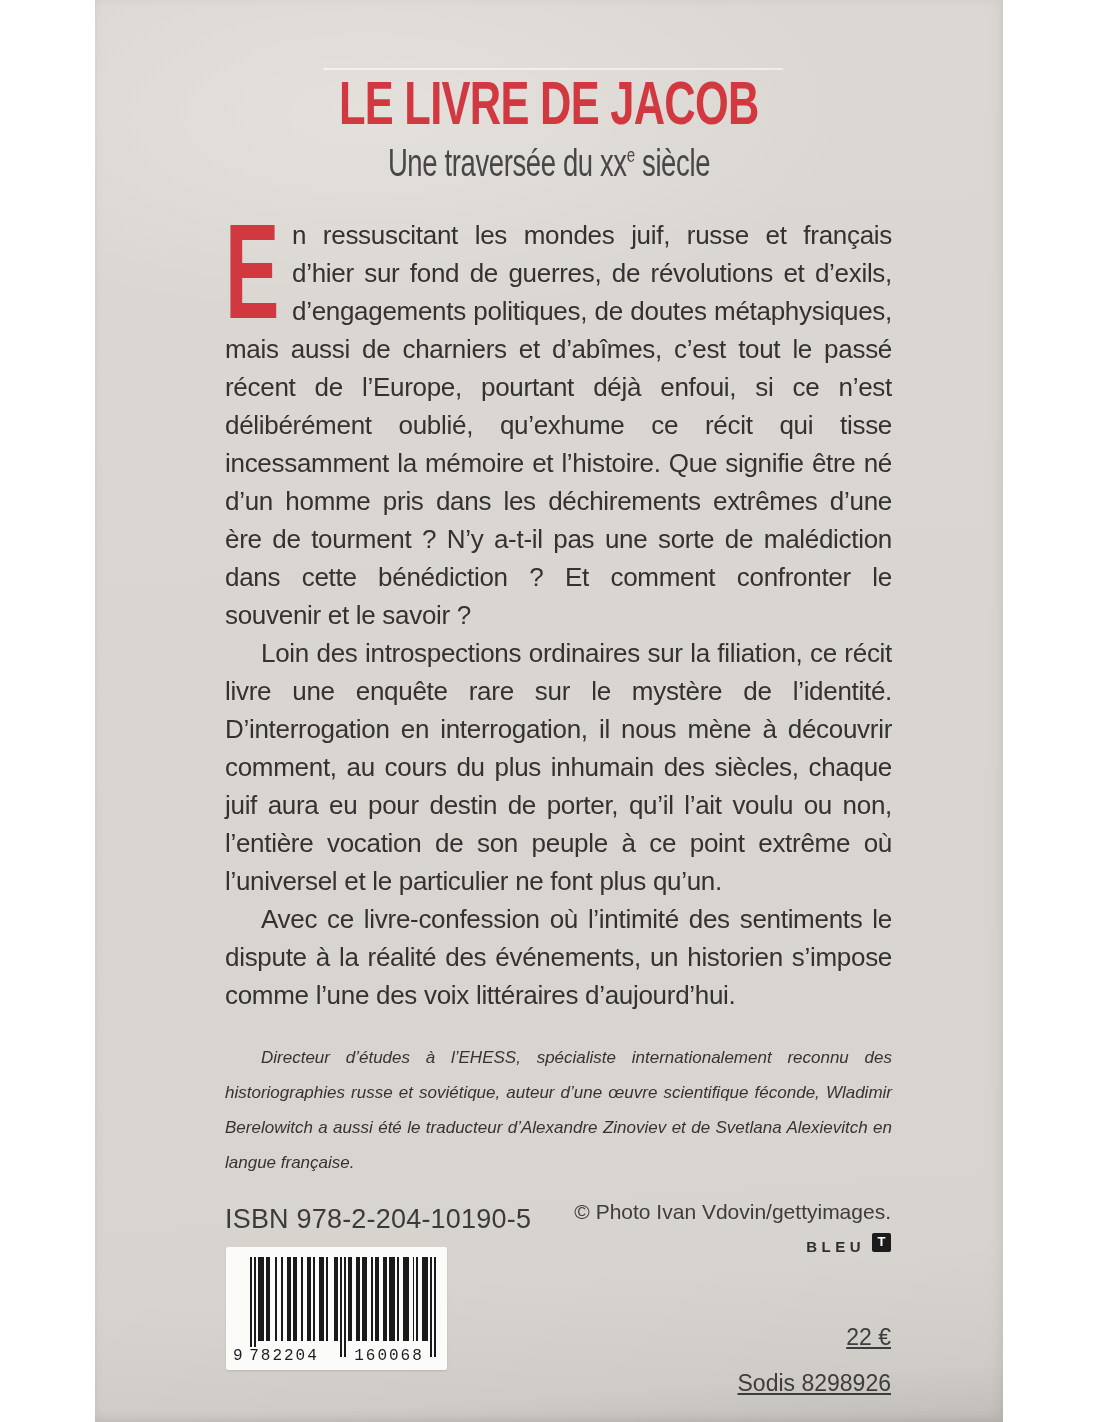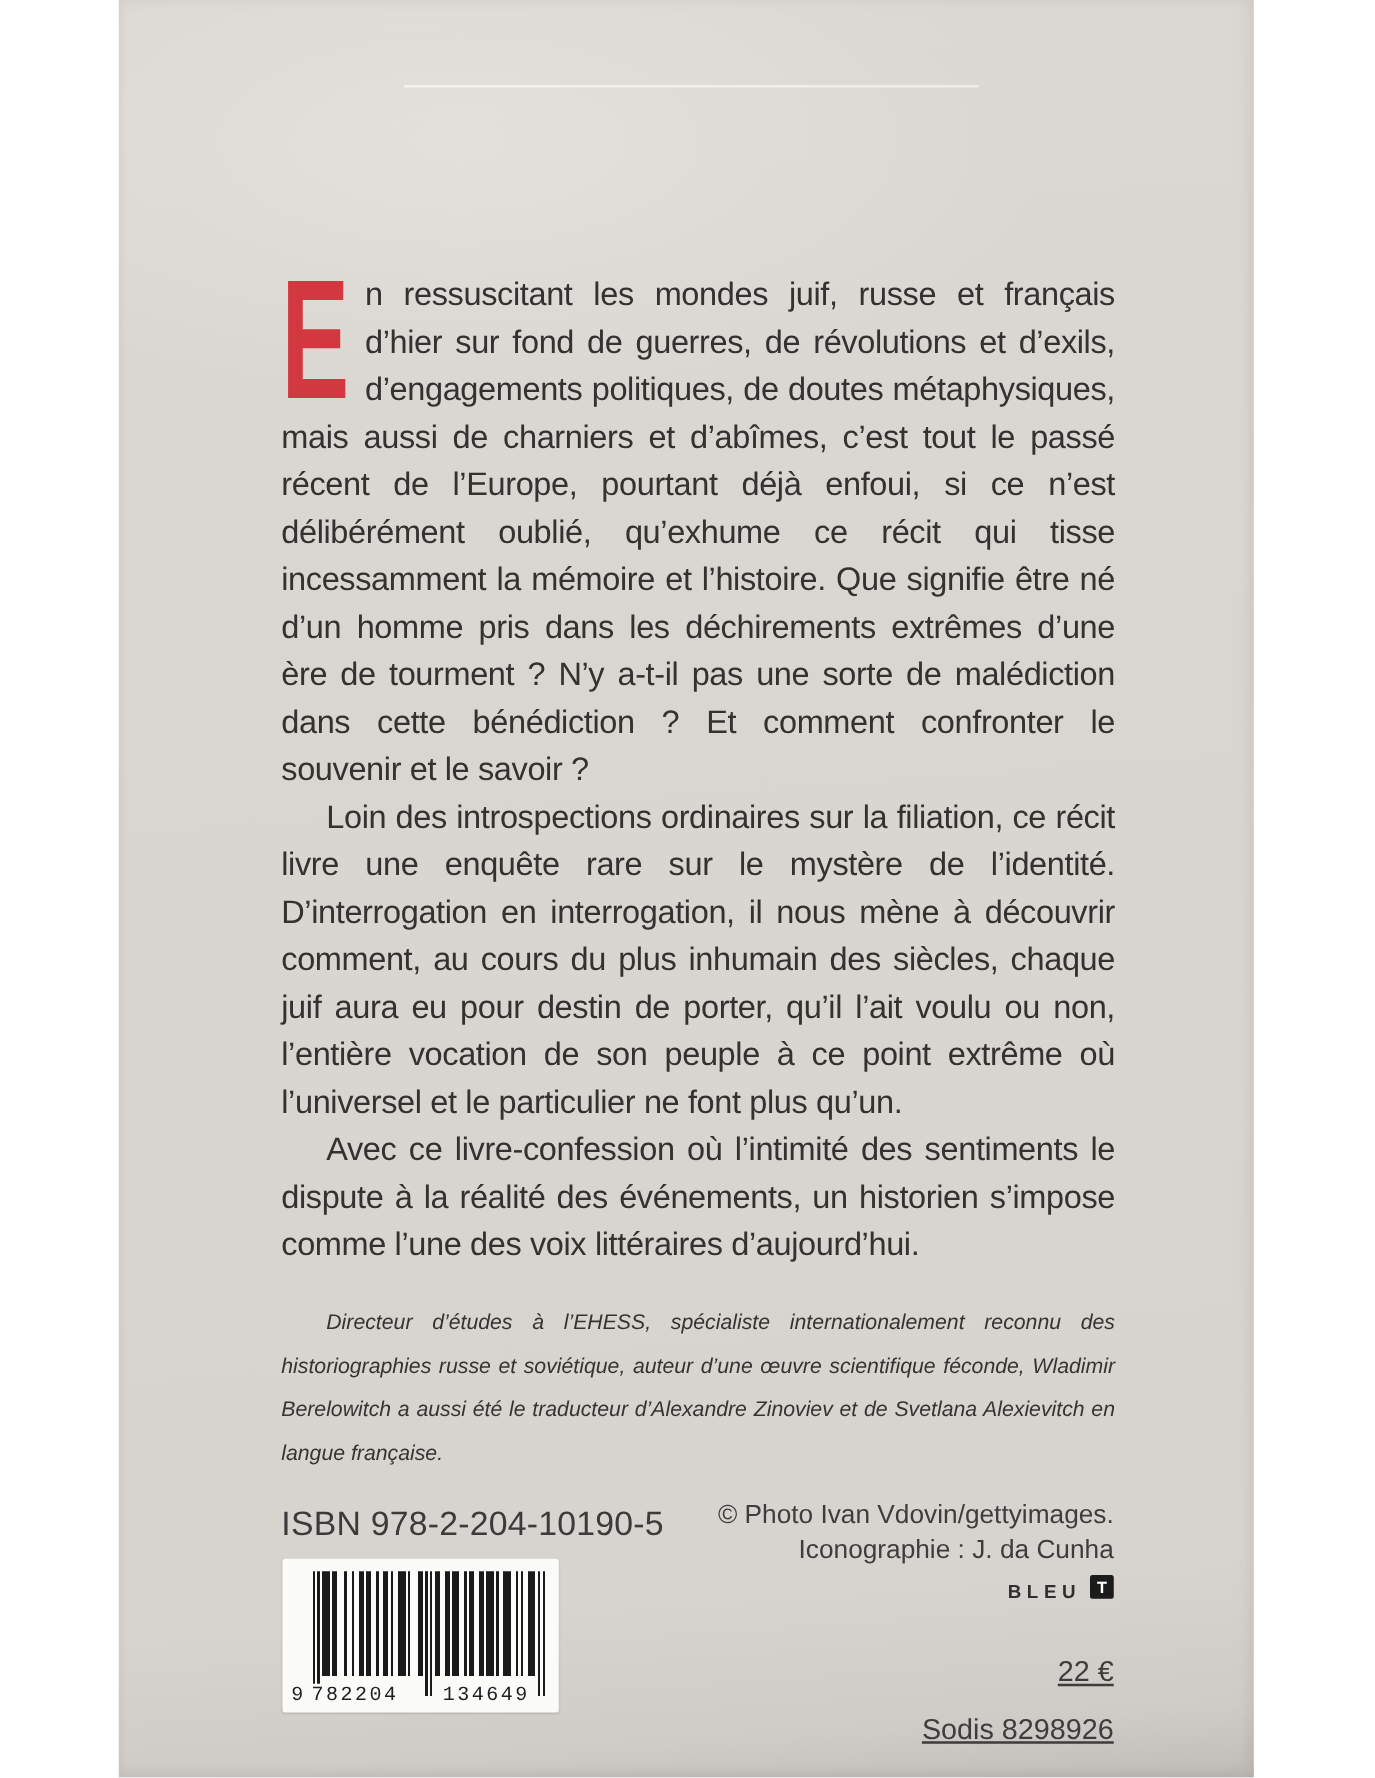--- a/index.html
+++ b/index.html
@@ -84,20 +84,25 @@
     font-size:23px;line-height:30px;color:#3d3d3d;text-decoration:underline;
   }
   .sodis{margin-top:16px;text-align:center;}
 </style>
 </head>
 <body>
 
 <div class="cover">
   <div class="streak"></div>
 
+  <div class="title-block">
+    <h1 class="title">LE LIVRE DE JACOB</h1>
+    <div class="subtitle"><span class="inner"><span>Une traversée du </span><span>xx</span><sup>e</sup><span> siècle</span></span>
+    </div>
+  </div>
 
   <div class="synopsis">
     <p><span class="dropcap">E</span><span>n ressuscitant les mondes juif, russe et français d’hier sur fond de guerres, de révolutions et d’exils, d’engagements politiques, de doutes métaphysiques, mais aussi de charniers et d’abîmes, c’est tout le passé récent de l’Europe, pourtant déjà enfoui, si ce n’est délibérément oublié, qu’exhume ce récit qui tisse incessamment la mémoire et l’histoire. Que signifie être né d’un homme pris dans les déchirements extrêmes d’une ère de tourment&nbsp;? N’y a-t-il pas une sorte de malédiction dans cette bénédiction&nbsp;? Et comment confronter le souvenir et le savoir&nbsp;?</span></p>
     <p class="indent">Loin des introspections ordinaires sur la filiation, ce récit livre une enquête rare sur le mystère de l’identité. D’interrogation en interrogation, il nous mène à découvrir comment, au cours du plus inhumain des siècles, chaque juif aura eu pour destin de porter, qu’il l’ait voulu ou non, l’entière vocation de son peuple à ce point extrême où l’universel et le particulier ne font plus qu’un.</p>
     <p class="indent">Avec ce livre-confession où l’intimité des sentiments le dispute à la réalité des événements, un historien s’impose comme l’une des voix littéraires d’aujourd’hui.</p>
     <p class="bio indent">Directeur d’études à l’EHESS, spécialiste internationalement reconnu des historiographies russe et soviétique, auteur d’une œuvre scientifique féconde, Wladimir Berelowitch a aussi été le traducteur d’Alexandre Zinoviev et de Svetlana Alexievitch en langue française.</p>
   </div>
 
   <div class="isbn">ISBN 978-2-204-10190-5</div>
 
@@ -151,27 +156,26 @@
         <rect x="85" y="0" width="1" height="84" fill="#1a1a1a"></rect>
         <rect x="88" y="0" width="1" height="84" fill="#1a1a1a"></rect>
         <rect x="89" y="0" width="1" height="84" fill="#1a1a1a"></rect>
         <rect x="90" y="0" width="1" height="84" fill="#1a1a1a"></rect>
         <rect x="92" y="0" width="1" height="100" fill="#1a1a1a"></rect>
         <rect x="94" y="0" width="1" height="100" fill="#1a1a1a"></rect>
       </svg>
     <div class="barcode-digits">
       <span class="bd0">9</span>
       <span class="bd1">782204</span>
-      <span class="bd2">134649</span>
+      <span class="bd2">160068</span>
     </div>
   </div>
 
   <div class="credits">
     <div>© Photo Ivan Vdovin/gettyimages.</div>
-    <div>Iconographie&nbsp;: J. da Cunha</div>
     <div class="imprint">
       <span class="imprint-name">BLEU</span>
       <span class="imprint-mark">T</span>
     </div>
   </div>
 
   <div class="price-block">
     <div class="price">22 €</div>
     <div class="sodis">Sodis 8298926</div>
   </div>

